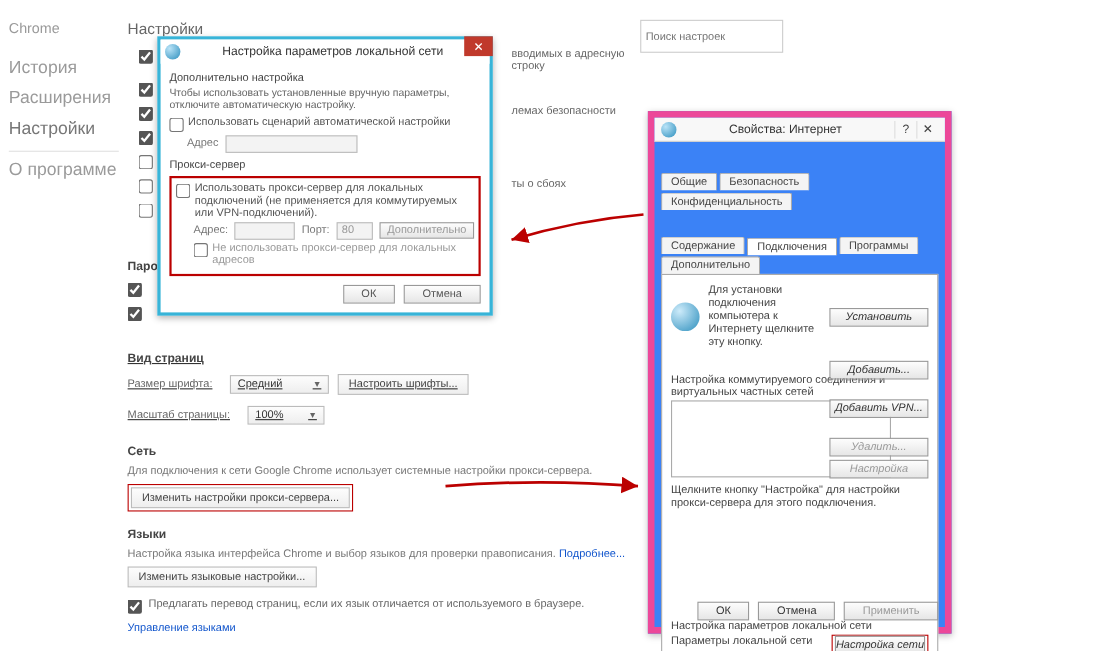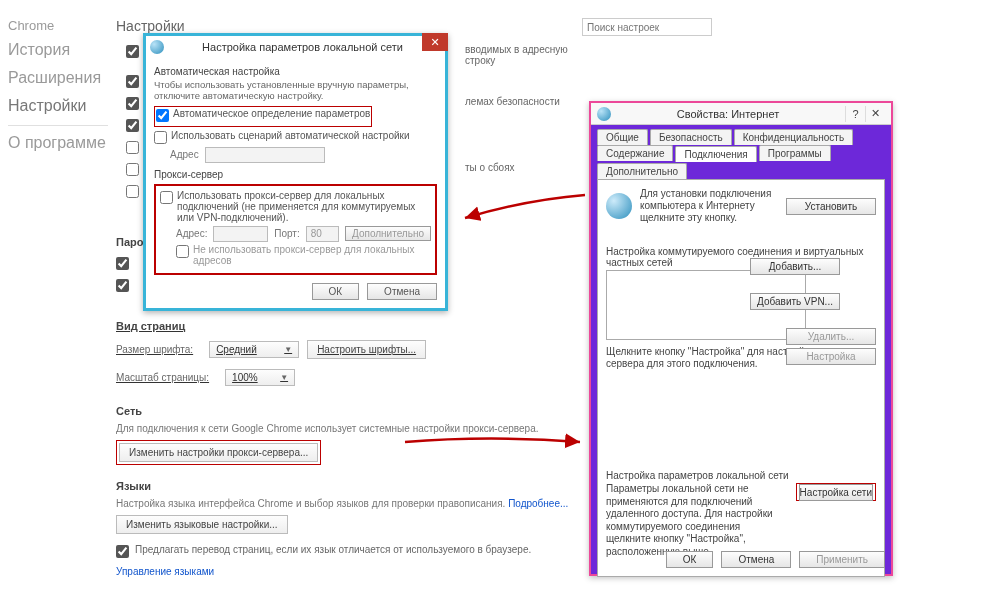--- a/index.html
+++ b/index.html
@@ -1,28 +1,28 @@
 <!DOCTYPE html>
 <html><head>
 <meta charset="utf-8">
 <style>
   * { box-sizing: border-box; margin: 0; padding: 0; font-family: "Segoe UI", Arial, sans-serif; }
   body { background: #fff; width: 1000px; height: 592px; position: relative; overflow: hidden; font-size: 11px; color: #333; }
 
   
   .chrome-page { position: absolute; left: 0; top: 0; width: 1000px; height: 592px; }
   .sidebar { position: absolute; left: 8px; top: 18px; width: 100px; }
-  .sidebar .brand { font-size: 13px; color: #9a9a9a; margin-bottom: 8px; }
+  .sidebar .brand { font-size: 13px; color: #9a9a9a; margin-bottom: 20px; }
   .sidebar .nav-item { font-size: 16px; color: #9a9a9a; margin-bottom: 10px; }
   .sidebar .nav-item.active { color: #777; font-weight: 500; }
   .sidebar hr { border: none; border-top: 1px solid #e0e0e0; margin: 8px 0; }
 
   .settings-body { position: absolute; left: 116px; top: 18px; width: 460px; }
   .settings-title { font-size: 14px; color: #666; }
-  .search-box { position: absolute; left: 582px; top: 18px; width: 130px; height: 18px; border: 1px solid #ccc; font-size: 10px; padding: 2px 4px; color: #aaa; }
+  .search-box { position: absolute; left: 582px; top: 18px; width: 130px; height: 18px; border: 1px solid #ccc; font-size: 10px; padding: 14px 4px; color: #aaa; }
   .chk-row { display: flex; align-items: flex-start; gap: 6px; margin-bottom: 8px; font-size: 10px; color: #666; }
   .chk-row input { margin-top: 1px; accent-color: #555; }
   .section-h { font-size: 11px; font-weight: 600; color: #444; margin: 10px 0 6px; }
   .section-desc { font-size: 10px; color: #777; margin-bottom: 6px; }
   .btn { display: inline-block; border: 1px solid #bbb; background: linear-gradient(#fdfdfd,#eee); padding: 3px 9px; font-size: 10px; color: #444; cursor: pointer; }
   .select { display: inline-flex; align-items: center; justify-content: space-between; border: 1px solid #bbb; background: linear-gradient(#fdfdfd,#eee); padding: 2px 6px; font-size: 10px; min-width: 90px; }
   .select .caret { font-size: 8px; color: #666; }
   .label-inline { font-size: 10px; color: #666; margin-right: 8px; }
   .link { color: #1155cc; font-size: 10px; cursor: pointer; }
   .red-box { border: 1.5px solid #bb0000; padding: 2px; display: inline-block; }
@@ -42,33 +42,33 @@
   .indent { margin-left: 16px; }
   .tiny-input { border: 1px solid #bbb; background: #f3f3f3; height: 16px; width: 120px; }
   .tiny-input.sm { width: 40px; }
   .row-inputs { display: flex; align-items: center; gap: 6px; margin: 2px 0 2px 16px; font-size: 10px; color: #777; }
   .dlg-buttons { display: flex; justify-content: flex-end; gap: 8px; margin-top: 8px; }
   .dlg-btn { border: 1px solid #999; background: linear-gradient(#fdfdfd,#e6e6e6); padding: 2px 16px; font-size: 10px; }
   .red-outline { border: 1.5px solid #bb0000; padding: 1px; }
   .red-outline-big { border: 2px solid #bb0000; padding: 4px; margin-top:4px; }
 
   
-  .inet-dialog { position: absolute; left: 589px; top: 101px; width: 304px; height: 475px; border: 2px solid #ec4899; background: #6d28d9; box-shadow: 0 2px 6px rgba(0,0,0,.25); }
+  .inet-dialog { position: absolute; left: 589px; top: 101px; width: 276px; height: 475px; border: 6px solid #ec4899; background: #3b82f6; box-shadow: 0 2px 6px rgba(0,0,0,.25); }
   .inet-title { height: 22px; display: flex; align-items: center; padding: 0 6px; background: #f8f8f8; border-bottom: 1px solid #ccc; }
   .inet-title .t { flex: 1; text-align: center; font-size: 11px; color: #333; }
   .inet-title .tb { width: 20px; height: 16px; display:flex; align-items:center; justify-content:center; font-size:11px; color:#444; border-left:1px solid #ddd;}
-  .tabs-row { display: flex; gap: 2px; padding: 4px 6px 0; flex-wrap: wrap; }
+  .tabs-row { display: flex; gap: 2px; padding: 4px 6px 0; flex-wrap: wrap; margin-top: 24px; }
   .tab { border: 1px solid #aaa; border-bottom: none; background: #f4f4f4; padding: 2px 8px; font-size: 10px; color: #444; border-radius: 2px 2px 0 0;}
   .tab.active { background: #fff; position: relative; top: 1px; }
   .tab-pane { margin: 0 6px; border: 1px solid #aaa; background: #fff; height: 398px; padding: 8px; position: relative;}
   .globe-big { width: 26px; height: 26px; border-radius: 50%; background: radial-gradient(circle at 30% 30%, #cdebfa, #2d8fbd); }
   .conn-top { display: flex; gap: 8px; align-items: center; }
   .conn-top .txt { font-size: 10px; color: #444; line-height: 1.2; flex:1; }
-  .right-btn { border: 1px solid #999; background: linear-gradient(#fdfdfd,#e6e6e6); padding: 2px 0; width: 90px; text-align:center; font-size: 10px; }
-  .right-btn.disabled { color: #999; margin-left: 36px; }
+  .right-btn { border: 1px solid #999; background: linear-gradient(#fdfdfd,#e6e6e6); padding: 2px 0; width: 90px; text-align:center; font-size: 10px; font-style: italic; }
+  .right-btn.disabled { color: #999; }
   .listbox { border: 1px solid #aaa; background: #fff; width: 200px; height: 70px; }
   .stack-right { position: absolute; right: 8px; display:flex; flex-direction:column; gap:18px;}
   .fs-label { font-size: 10px; color: #444; margin: 6px 0 2px;}
   .bottom-btns { position:absolute; right:6px; bottom:6px; display:flex; gap:8px;}
 
   
   .arrow { position: absolute; }
   .arrow svg { overflow: visible; }
 </style>
 </head>
@@ -168,28 +168,22 @@
   </div>
 </div>
 
 <div class="lan-dialog">
   <div class="lan-title">
     <span class="globe-sm"></span>
     <span class="t">Настройка параметров локальной сети</span>
     <span class="close">✕</span>
   </div>
   <div class="lan-body">
-    <div class="group-lbl">Автоматическая настройка</div>
+    <div class="group-lbl">Дополнительно настройка</div>
     <div class="group-help">Чтобы использовать установленные вручную параметры, отключите автоматическую настройку.</div>
-    <div class="red-outline" style="display:inline-block;">
-      <div class="chk-line">
-          <input type="checkbox" checked="" style="">
-          <label>Автоматическое определение параметров</label>
-        </div>
-    </div>
     <div class="chk-line" style="margin-top:3px">
         <input type="checkbox" style="">
         <label>Использовать сценарий автоматической настройки</label>
       </div>
     <div class="row-inputs">
       <span>Адрес</span>
       <span class="tiny-input"></span>
     </div>
 
     <div class="group-lbl" style="margin-top:6px">Прокси-сервер</div>

